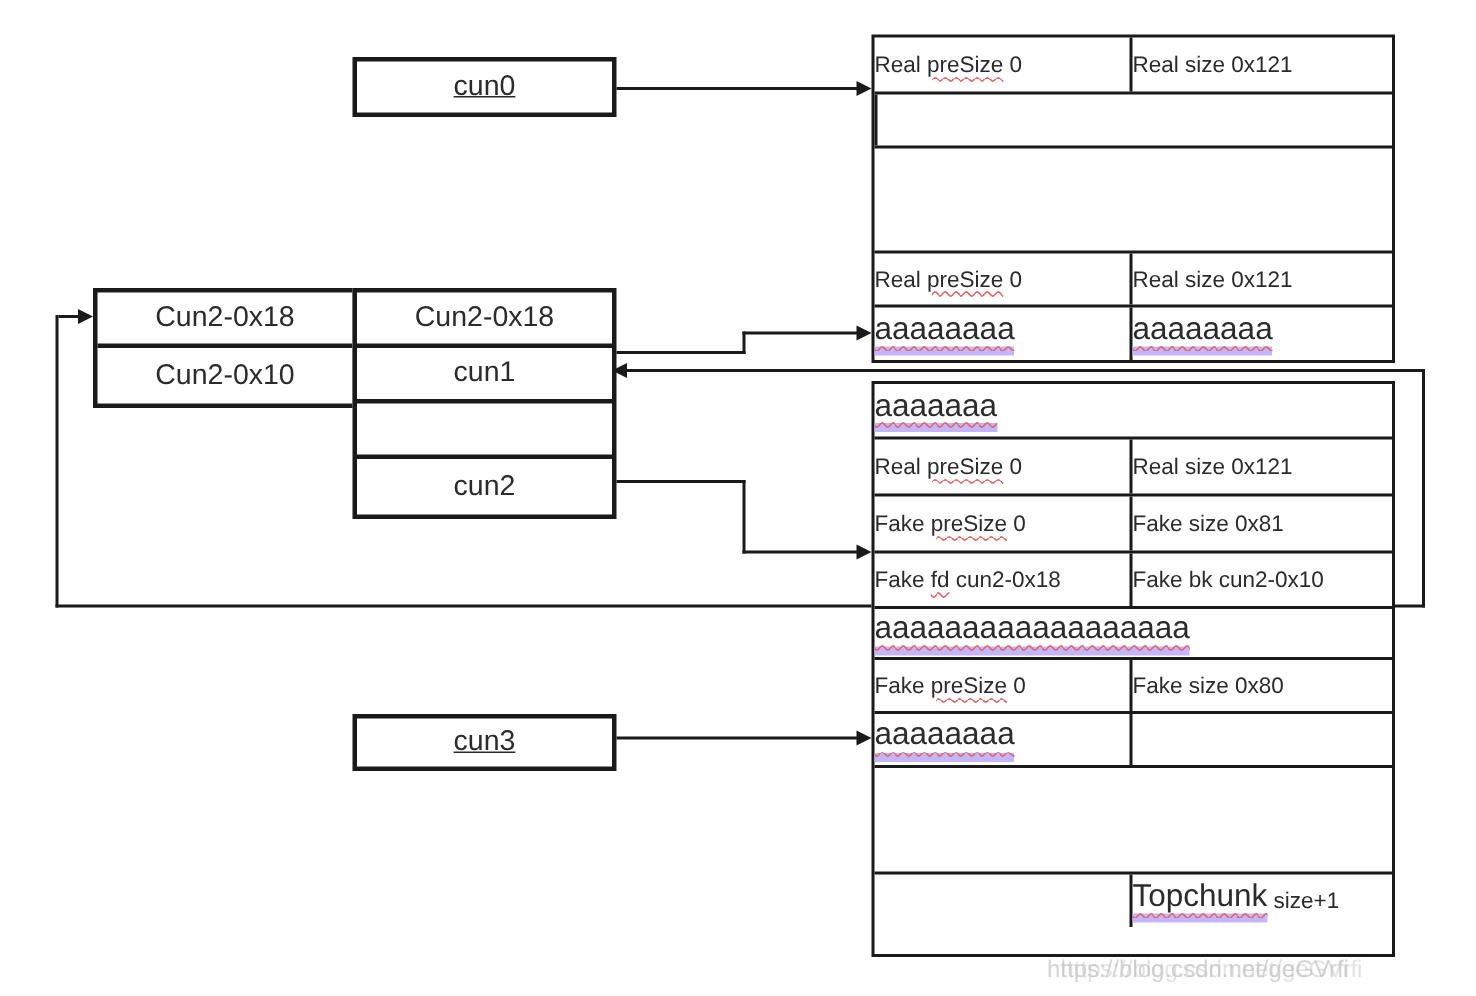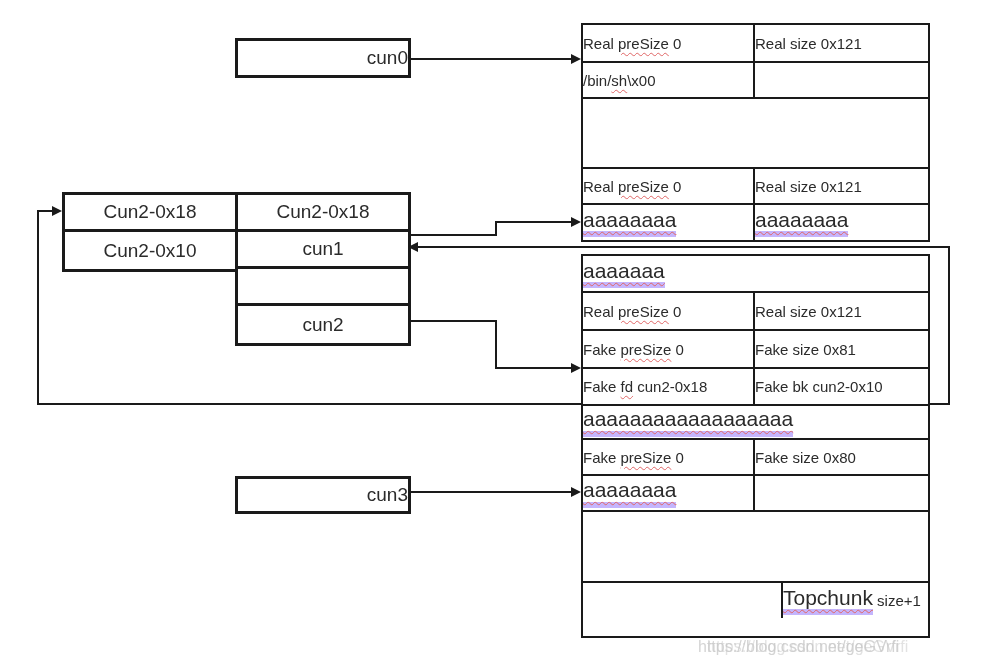--- a/index.html
+++ b/index.html
@@ -8,21 +8,21 @@
     --squiggle:#e06666;
     --watermark:#c6c6c6;
   }
   html,body{margin:0;padding:0;background:#ffffff;}
   #canvas{
     position:relative;width:984px;height:664px;background:#fff;overflow:hidden;
     font-family:"Liberation Sans", sans-serif;color:var(--text);
   }
   
   .box{position:absolute;border:3px solid var(--line);box-sizing:border-box;
-       display:flex;align-items:center;justify-content:flex-end;font-size:19px;background:#fff;}
+       display:flex;align-items:center;justify-content:center;font-size:19px;background:#fff;text-decoration:underline;}
   .colbox{position:absolute;border:3px solid var(--line);box-sizing:border-box;background:#fff;}
   .grid-row{height:37px;box-sizing:border-box;border-bottom:3px solid var(--line);
             display:flex;align-items:center;justify-content:center;font-size:19px;}
   .grid-row:last-child{border-bottom:none;}
   
   .section{position:absolute;left:581px;width:349px;border:2px solid var(--line);
            box-sizing:border-box;background:#fff;}
   .mrow{box-sizing:border-box;border-bottom:2px solid var(--line);display:flex;align-items:stretch;}
   .mrow:last-child{border-bottom:none;}
   .mcell{display:flex;align-items:center;justify-content:flex-start;font-size:15px;
@@ -84,21 +84,20 @@
     <span>cun3</span>
   </div>
 
   <div id="memory-table">
       <div class="section" style="top: 23px; height: 219px;">
         <div class="mrow" style="height: 38px;">
           <div class="mcell left"><span>Real </span><span class="sq">preSize</span><span> 0</span></div>
           <div class="mcell right"><span>Real size 0x121</span></div>
         </div>
         <div class="mrow" style="height: 36px;">
-          <div class="mcell left"><span>/bin/</span><span class="sq">sh</span><span>\x00</span></div>
           <div class="mcell right"></div>
         </div>
         <div class="mrow" style="height: 70px;">
           <div class="mcell full"></div>
         </div>
         <div class="mrow" style="height: 36px;">
           <div class="mcell left"><span>Real </span><span class="sq">preSize</span><span> 0</span></div>
           <div class="mcell right"><span>Real size 0x121</span></div>
         </div>
         <div class="mrow" style="height: 35px;">
@@ -129,21 +128,21 @@
           <div class="mcell left"><span>Fake </span><span class="sq">preSize</span><span> 0</span></div>
           <div class="mcell right"><span>Fake size 0x80</span></div>
         </div>
         <div class="mrow" style="height: 36px;">
           <div class="mcell left"><span class="usq">aaaaaaaa</span></div>
           <div class="mcell right"></div>
         </div>
         <div class="mrow" style="height: 71px;">
           <div class="mcell full"></div>
         </div>
-        <div class="mrow" style="height: 35px; margin-left: 28px;">
+        <div class="mrow" style="height: 35px;">
           <div class="mcell left"></div>
           <div class="mcell right"><span class="usq">Topchunk</span><span> size+1</span></div>
         </div>
       </div>
     </div>
 
   <div>
     <div class="ln" style="left:411px;top:58px;width:162px;height:2px;"></div>
     <div class="ah ah-r" style="left:571px;top:54px;"></div>
   </div>

